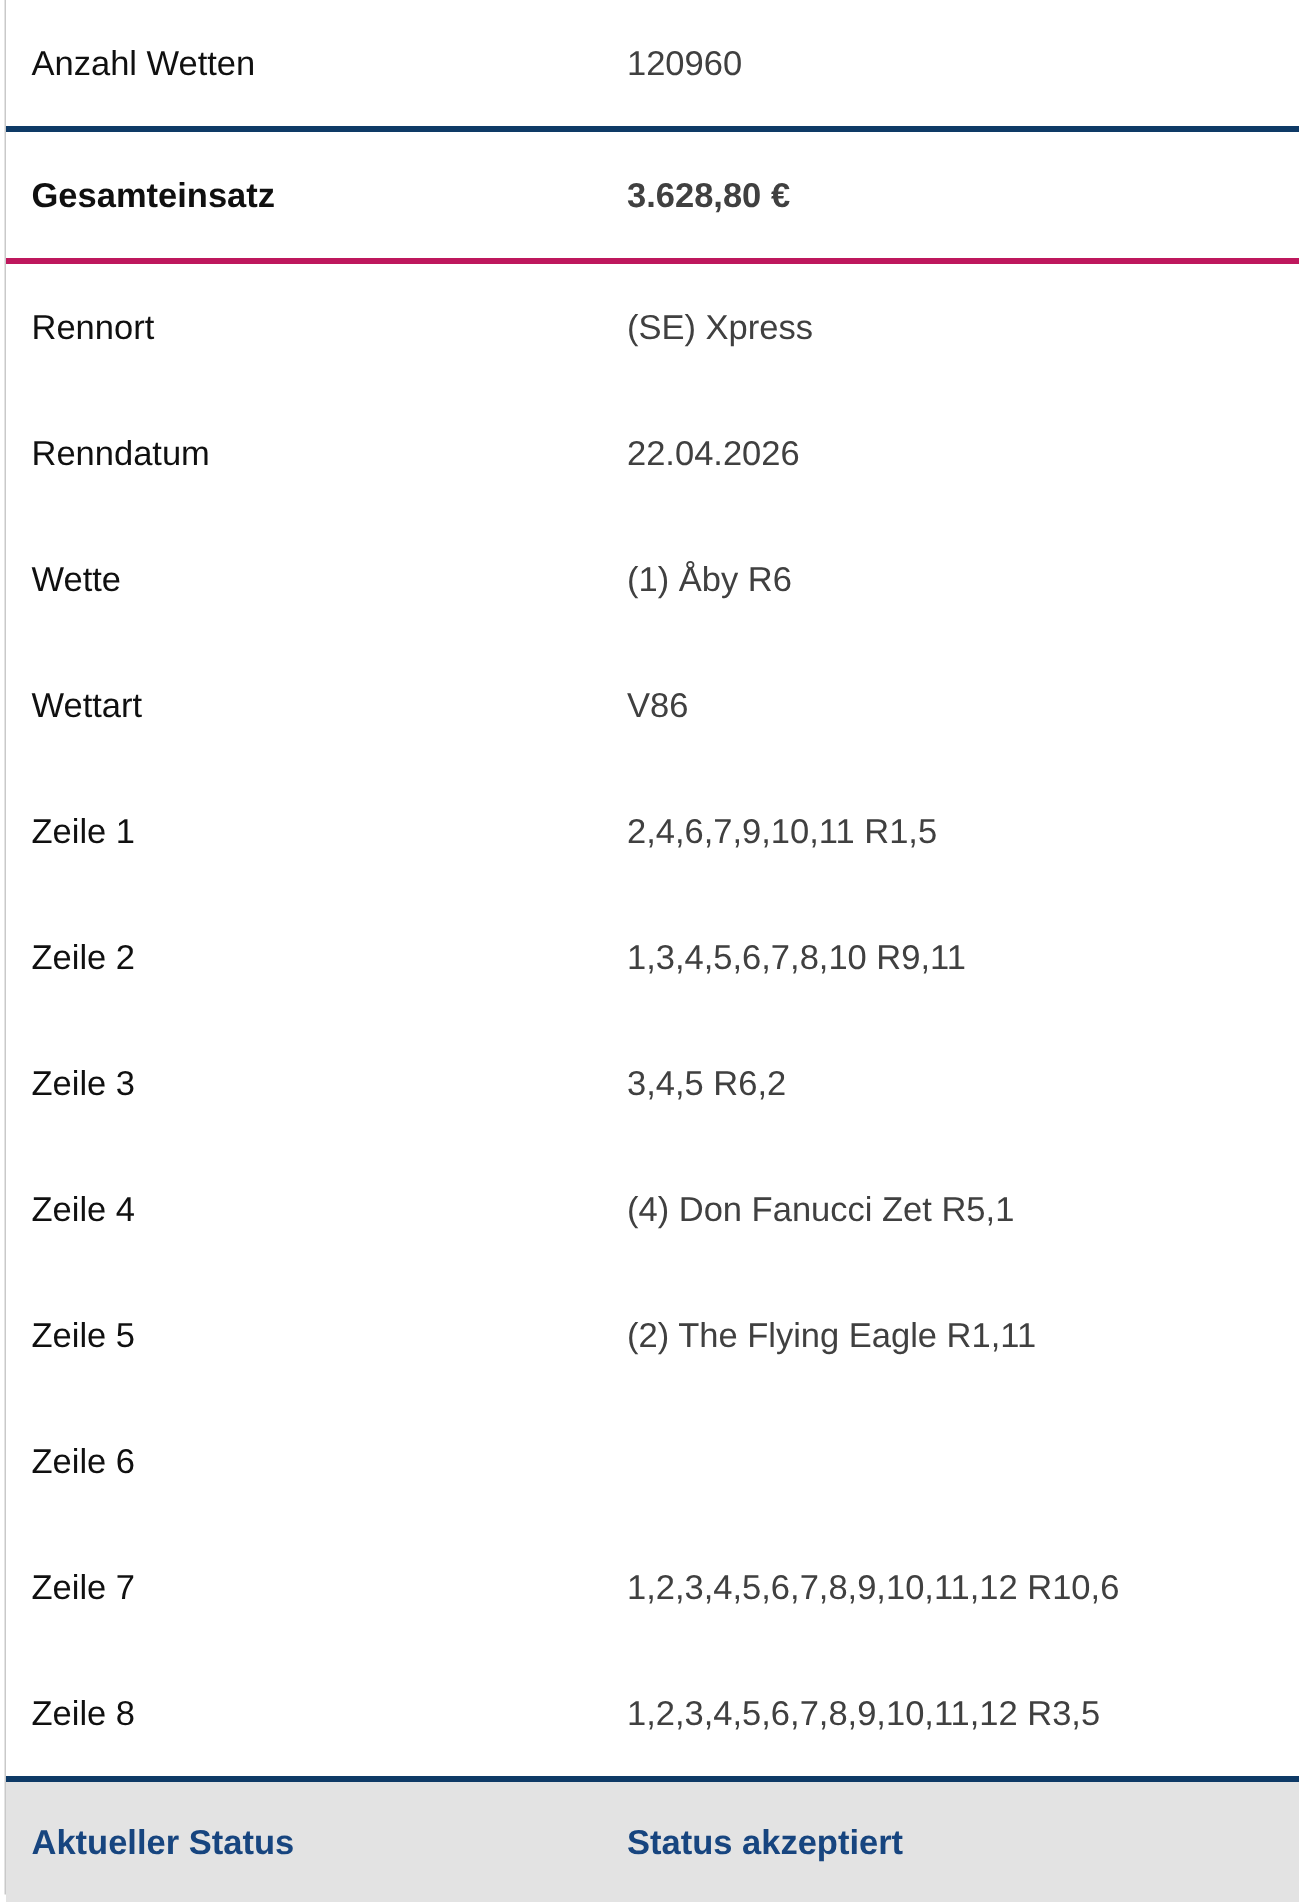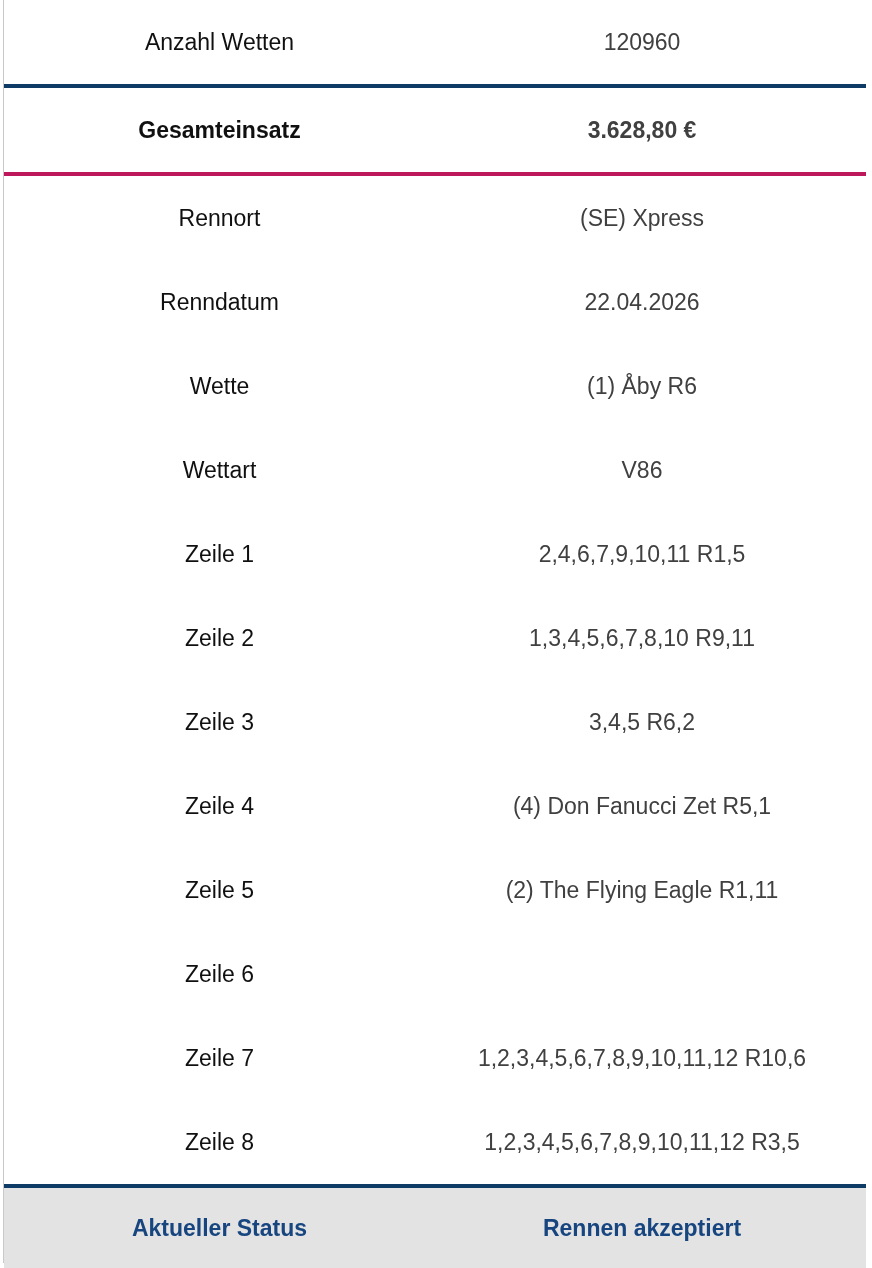--- a/index.html
+++ b/index.html
@@ -13,21 +13,20 @@
     font-family: "Liberation Sans", sans-serif;
     overflow: hidden;
   }
 
   .bet-slip {
     position: relative;
     width: 872px;
     height: 1268px;
     box-sizing: border-box;
     background: #ffffff;
-    text-align: center;
   }
 
   
   .left-edge {
     position: absolute;
     left: 3px;
     top: 0;
     width: 1px;
     height: 1263px;
     background: #c9c9c9;
@@ -148,17 +147,17 @@
       <div class="row">
         <div class="cell-label">Zeile 7</div>
         <div class="cell-value">1,2,3,4,5,6,7,8,9,10,11,12 R10,6</div>
       </div>
       <div class="row">
         <div class="cell-label">Zeile 8</div>
         <div class="cell-value">1,2,3,4,5,6,7,8,9,10,11,12 R3,5</div>
       </div>
       <div class="row row--status">
         <div class="cell-label">Aktueller Status</div>
-        <div class="cell-value">Rennen akzeptiert</div>
+        <div class="cell-value">Status akzeptiert</div>
       </div>
     </div>
 
 </div>
 
 </body></html>

